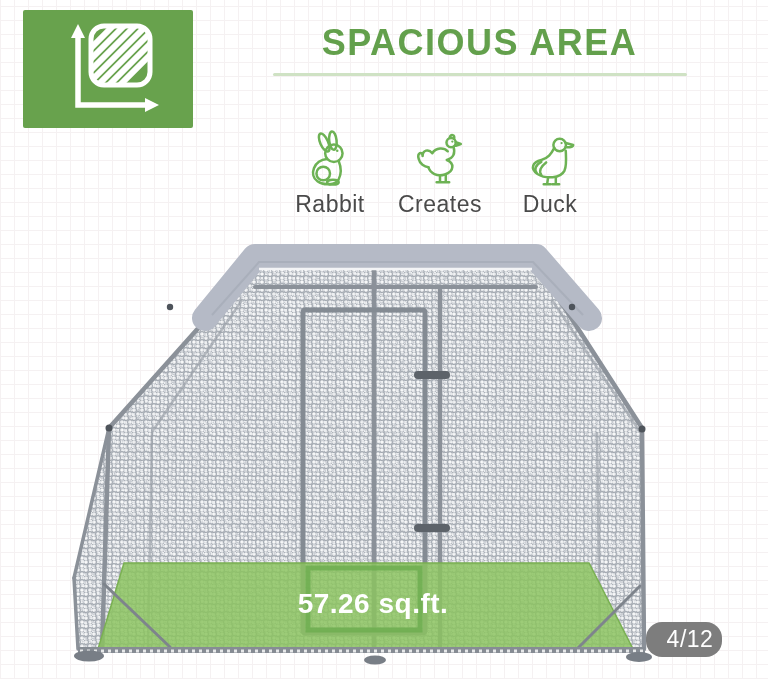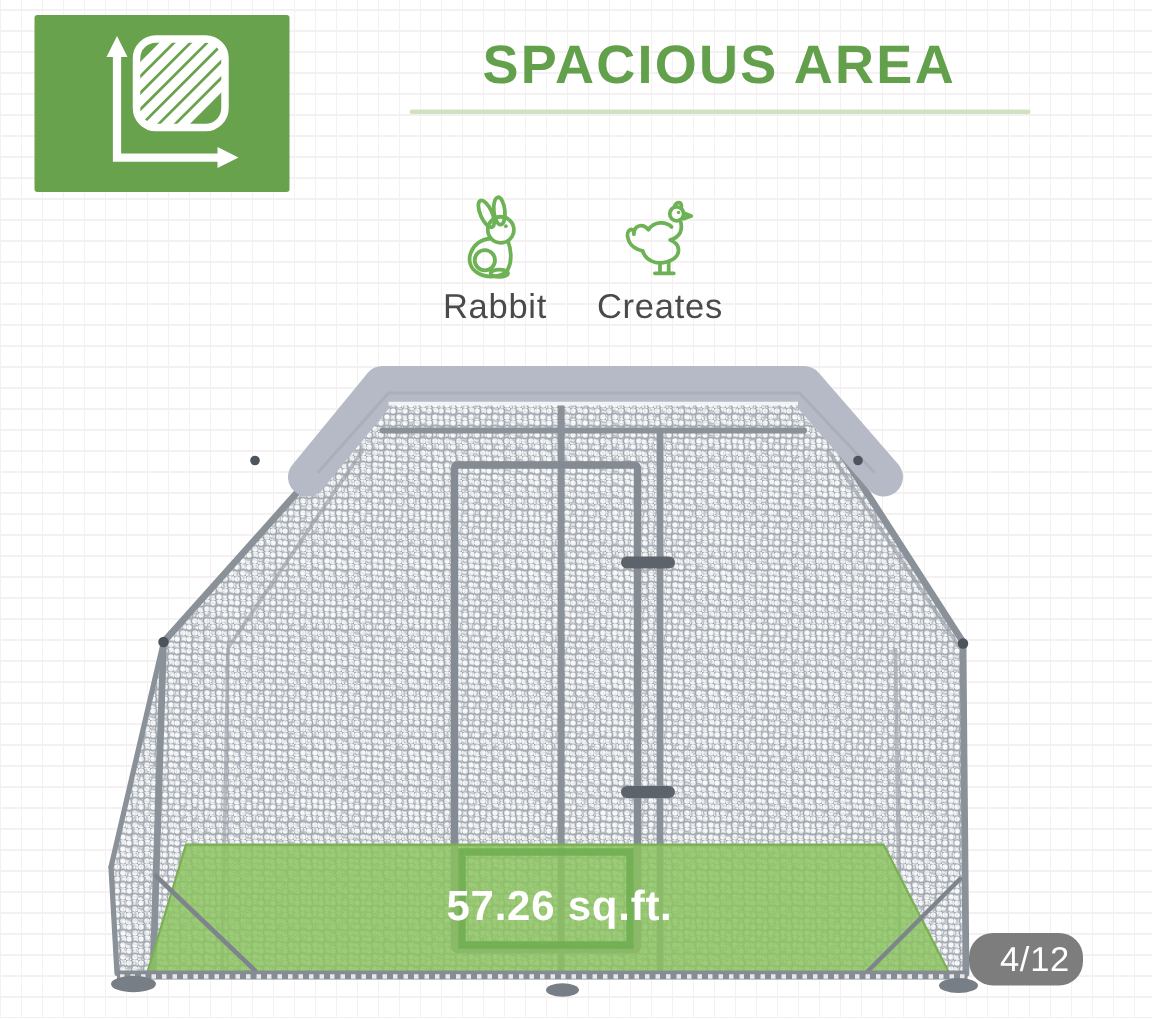--- a/index.html
+++ b/index.html
@@ -83,20 +83,32 @@
         <path d="M 40,8 C 41,4 46,4.5 44.5,9"></path>
         <circle cx="41.5" cy="13" r="4.8"></circle>
         <path d="M 46.3,12.5 L 51.5,14.5 L 46.3,16.3"></path>
         <path d="M 44,17.5 C 46,24 44,29 37,31 C 45,34 45,43 35,46 C 27,48.5 20,45 18,38.5"></path>
         <path d="M 38,22 C 34,18 26,18 22,24 C 18,19 12,21 12,27 C 12,21 6,24 8,30 C 9,35 14,38 18,38.5"></path>
         <path d="M 30,47 L 30,54 M 36,46 L 36,54 M 26.5,54 L 33,54 M 33,54 L 39.5,54"></path>
         <circle cx="42.8" cy="12" r="1.2" fill="#6db254" stroke="none"></circle>
       </svg>
       <div class="pet-label">Creates</div>
     </div>
+    <div class="pet">
+      <svg viewBox="0 0 60 60" fill="none" stroke="#6db254" stroke-width="2.6" stroke-linecap="round" stroke-linejoin="round">
+        <circle cx="40" cy="15.5" r="6.5"></circle>
+        <path d="M 46.3,13.5 L 54,15.5 C 54,17.5 50,18.5 46.3,17.5"></path>
+        <path d="M 34.5,18.5 C 31,25 28,29.5 21,31 C 12,33 9,40 17,45.5 C 26,51 41,50 45,42 C 47.5,36.5 46.5,27 46.3,21.5"></path>
+        <path d="M 21,33 C 15,36 13.5,41 16,44"></path>
+        <path d="M 26,33.5 C 20,38 18.5,43 21,46.5"></path>
+        <path d="M 28,49.5 L 27,56 M 36,49.5 L 36,56 M 23.5,56 L 30.5,56 M 32.5,56 L 39.5,56"></path>
+        <circle cx="42" cy="13.5" r="1.2" fill="#6db254" stroke="none"></circle>
+      </svg>
+      <div class="pet-label">Duck</div>
+    </div>
   </div>
 
   <div class="abs" id="product-image">
     <svg width="768" height="679" viewBox="0 0 768 679">
       <defs>
         <pattern id="mesh" width="8" height="8" patternUnits="userSpaceOnUse">
           <circle cx="2" cy="2" r="2.4" fill="#ffffff" fill-opacity="0.6" stroke="#a3a9b1" stroke-width="1.1"></circle>
           <circle cx="6" cy="6" r="2.4" fill="#ffffff" fill-opacity="0.6" stroke="#a3a9b1" stroke-width="1.1"></circle>
         </pattern>
         <pattern id="mesh2" width="8" height="8" patternUnits="userSpaceOnUse" patternTransform="translate(3.5,4) rotate(7)">

